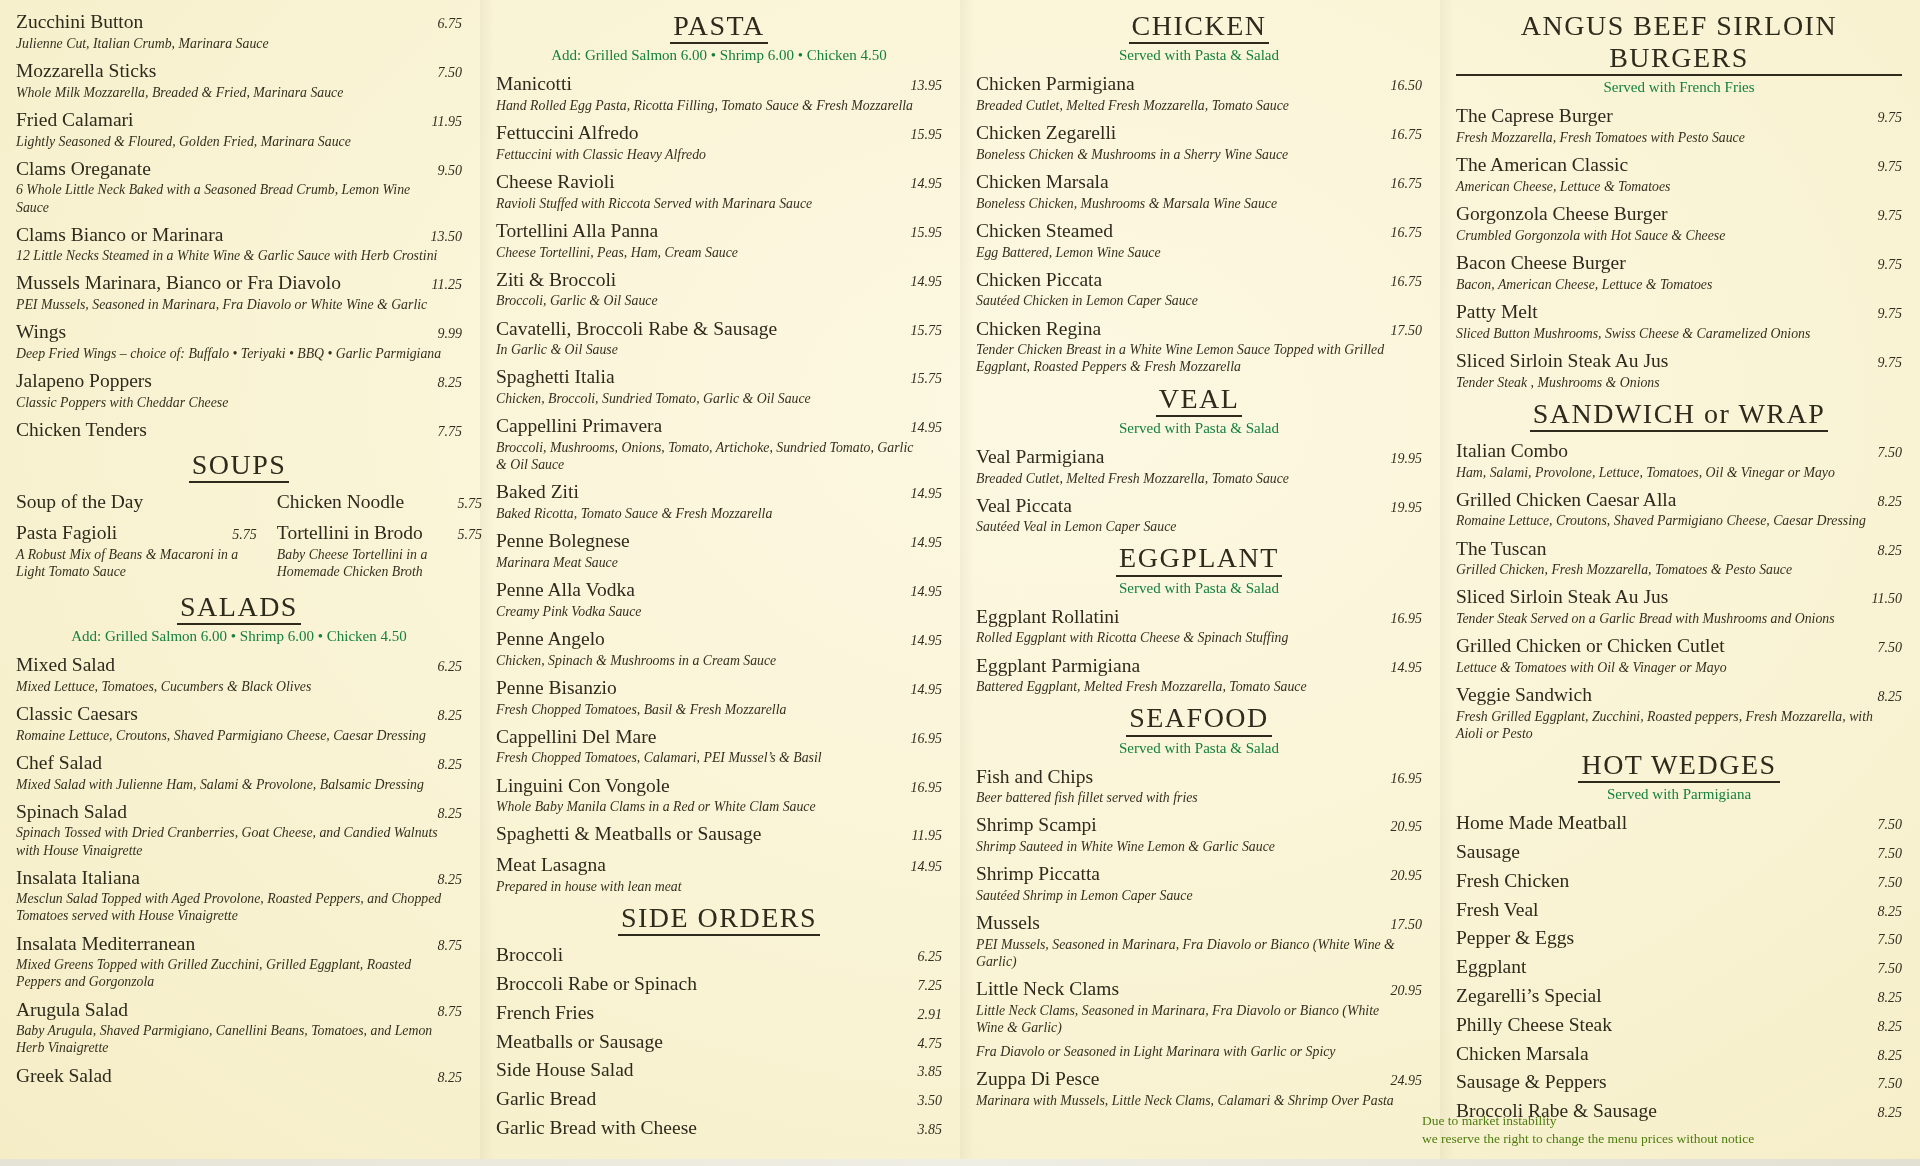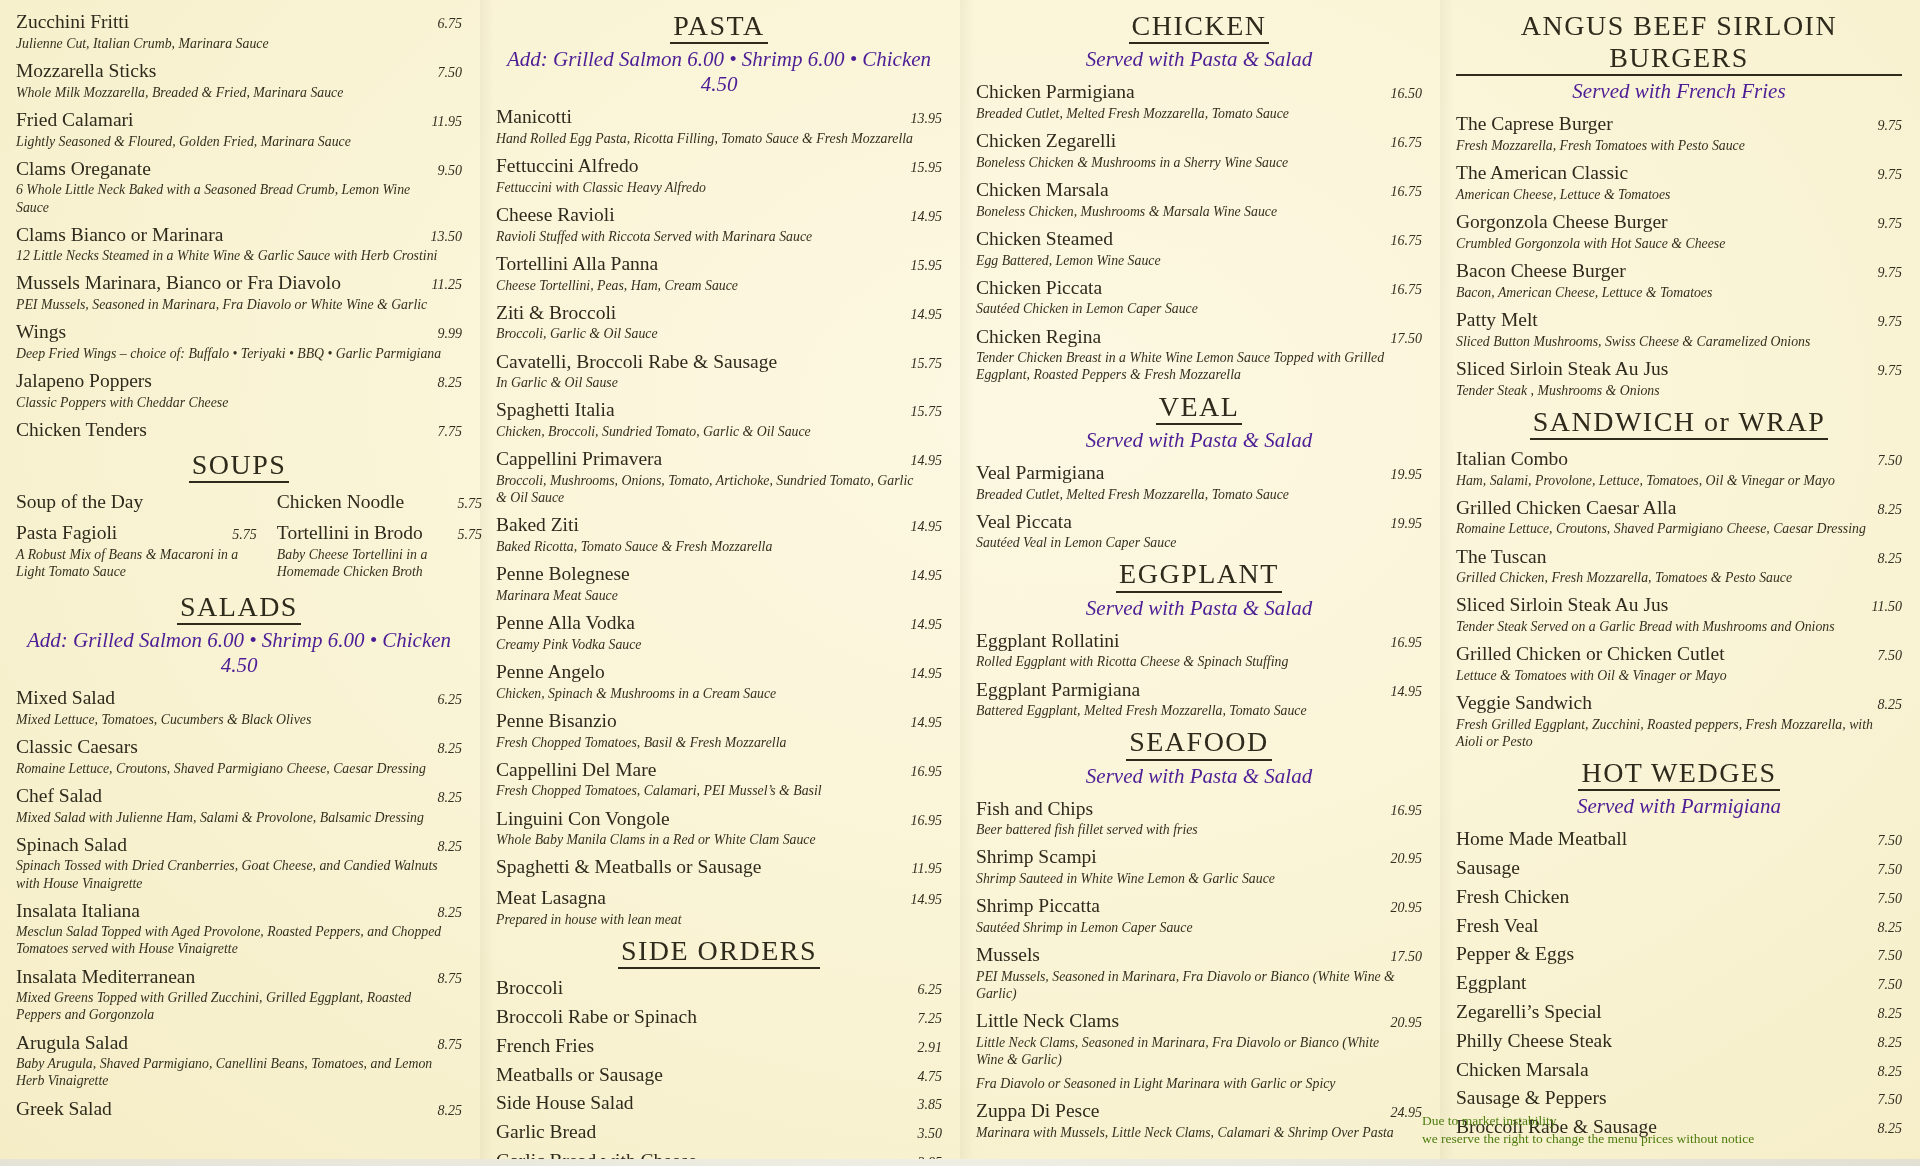--- a/index.html
+++ b/index.html
@@ -17,22 +17,22 @@
   }
   .menu-column{ padding:10px 18px 0 16px; position:relative; }
   .menu-section{ margin-bottom:4px; }
   .menu-section + .menu-section{ }
   .section-title-wrap{ text-align:center; margin:0 0 7px; }
   .section-title{
     display:inline-block; font-size:28px; letter-spacing:1.5px;
     border-bottom:2px solid #2e2a1c; padding:0 3px 0px; line-height:1.15;
   }
   .section-subtitle{
-    text-align:center; font-style:italic; font-size:21px;
-    margin:-4px 0 8px; color:#4c1d95;
+    text-align:center; font-size:15px;
+    margin:-4px 0 8px; color:#15803d;
   }
   .menu-item{ margin-bottom:7px; }
   .item-row{ display:flex; align-items:baseline; }
   .item-name{ font-size:19.5px; line-height:1.22; flex:1 1 auto; }
   .item-price{
     font-style:italic; font-size:14px; margin-left:12px;
     white-space:nowrap; flex:0 0 auto; color:#332f20;
   }
   .item-desc{
     font-style:italic; font-size:13.8px; line-height:1.24;
@@ -58,21 +58,21 @@
 </style>
 </head>
 <body>
 
 <div class="menu-columns">
     <div class="menu-column">
       <section class="menu-section">
         <div class="section-items">
           <div class="menu-item">
             <div class="item-row">
-              <span class="item-name">Zucchini Fritti</span>
+              <span class="item-name">Zucchini Button</span>
               <span class="item-price">6.75</span>
             </div>
             <div class="item-desc">Julienne Cut, Italian Crumb, Marinara Sauce</div>
           </div>
           <div class="menu-item">
             <div class="item-row">
               <span class="item-name">Mozzarella Sticks</span>
               <span class="item-price">7.50</span>
             </div>
             <div class="item-desc">Whole Milk Mozzarella, Breaded &amp; Fried, Marinara Sauce</div>

